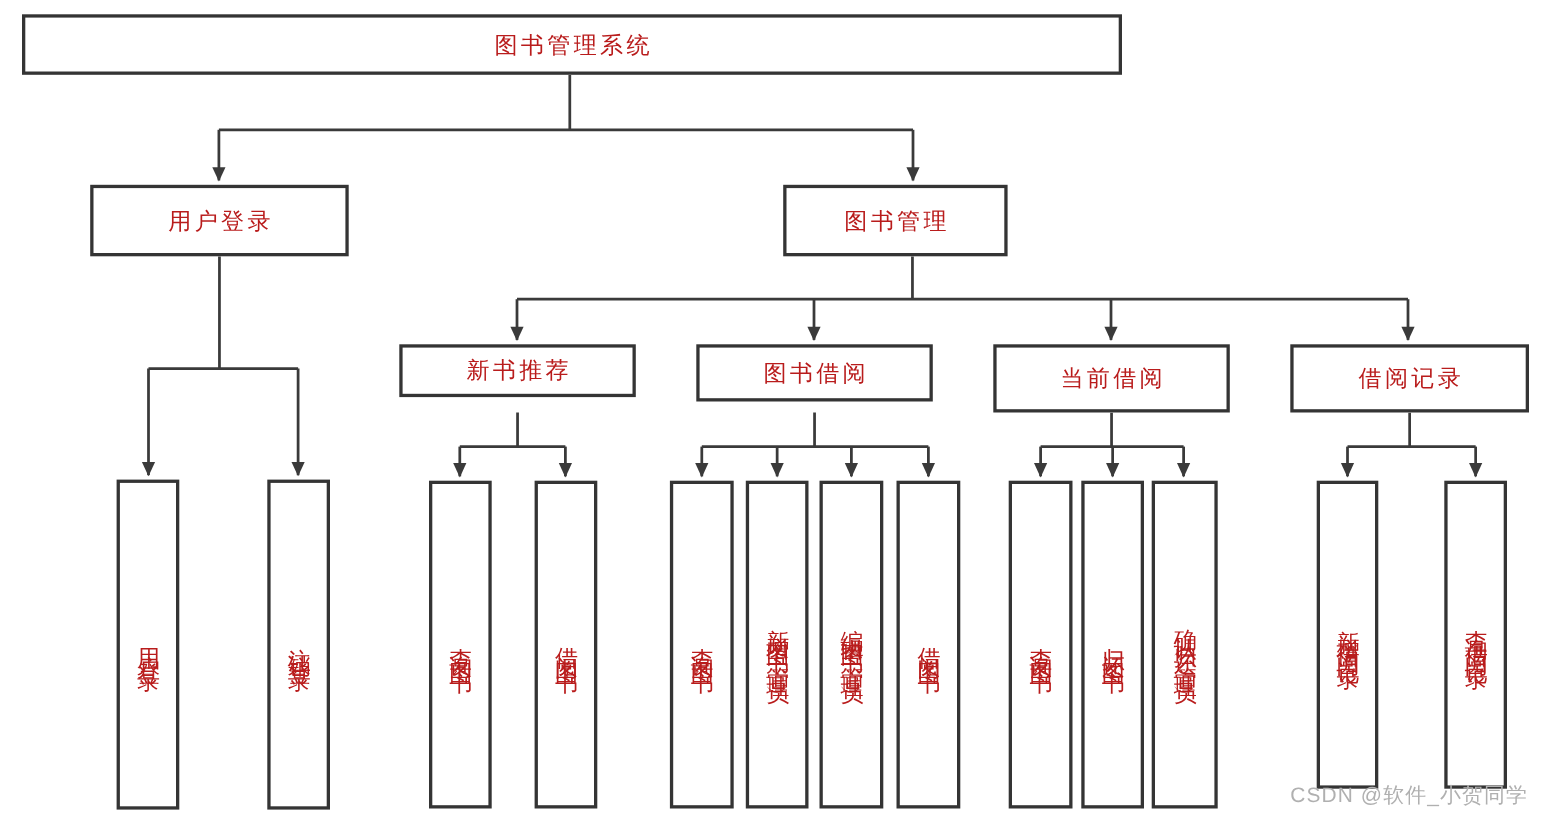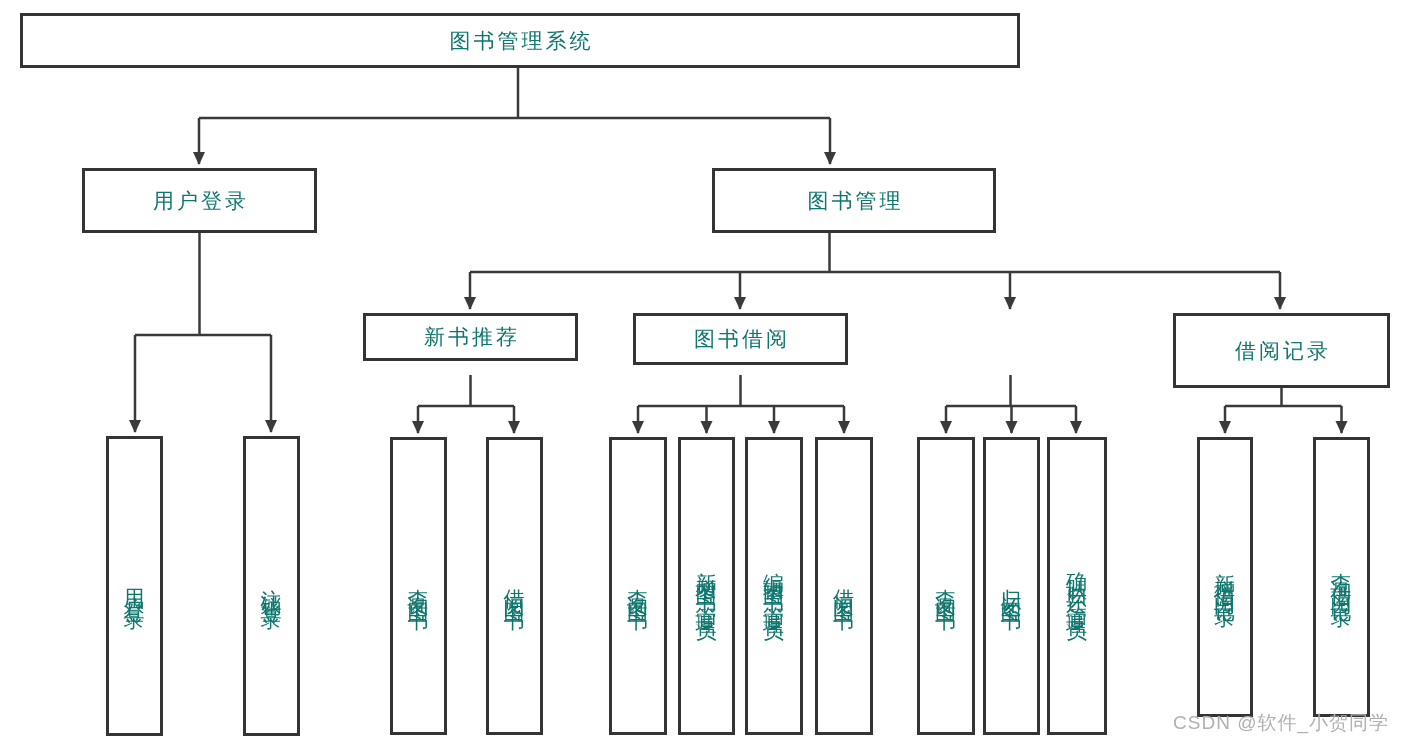--- a/index.html
+++ b/index.html
@@ -12,21 +12,21 @@
   }
   #wires{position:absolute;left:0;top:0;width:1405px;height:747px;}
   .node{
     position:absolute;
     box-sizing:border-box;
     border:3px solid #343434;
     background:#ffffff;
     display:flex;
     align-items:center;
     justify-content:center;
-    color:#0f766e;
+    color:#b91c1c;
     font-size:21px;
   }
   .hnode{letter-spacing:3px;text-indent:3px;}
   .vnode{
     writing-mode:vertical-rl;
     letter-spacing:7px;
     line-height:1;
   }
   #watermark{
     position:absolute;
@@ -89,25 +89,26 @@
       <path d="M1281.5 375 V406"></path>
       <path d="M1225 406 H1341.5"></path>
       <path d="M1225 406 V433" marker-end="url(#arr)"></path>
       <path d="M1341.5 406 V433" marker-end="url(#arr)"></path>
     </g>
   </svg>
 
   <div class="node hnode" style="left:20px;top:13px;width:1000px;height:55px">图书管理系统</div>
 
   <div class="node hnode" style="left:82px;top:168px;width:235px;height:65px">用户登录</div>
-  <div class="node hnode" style="left:712px;top:168px;width:284px;height:65px">图书管理</div>
+  <div class="node hnode" style="left:712px;top:168px;width:204px;height:65px">图书管理</div>
 
   <div class="node hnode" style="left:363px;top:313px;width:215px;height:48px">新书推荐</div>
   <div class="node hnode" style="left:633px;top:313px;width:215px;height:52px">图书借阅</div>
-  <div class="node hnode" style="left:1173px;top:313px;width:217px;height:75px">借阅记录</div>
+  <div class="node hnode" style="left:903px;top:313px;width:215px;height:62px">当前借阅</div>
+  <div class="node hnode" style="left:1173px;top:313px;width:217px;height:62px">借阅记录</div>
 
   <div class="node vnode" style="left:106px;top:436px;width:57px;height:300px">用户登录</div>
   <div class="node vnode" style="left:243px;top:436px;width:57px;height:300px">注销登录</div>
 
   <div class="node vnode" style="left:390px;top:437px;width:57px;height:298px">查询图书</div>
   <div class="node vnode" style="left:486px;top:437px;width:57px;height:298px">借阅图书</div>
 
   <div class="node vnode" style="left:609px;top:437px;width:58px;height:298px">查询图书</div>
   <div class="node vnode" style="left:678px;top:437px;width:57px;height:298px">新增图书（管理员）</div>
   <div class="node vnode" style="left:745px;top:437px;width:58px;height:298px">编辑图书（管理员）</div>

